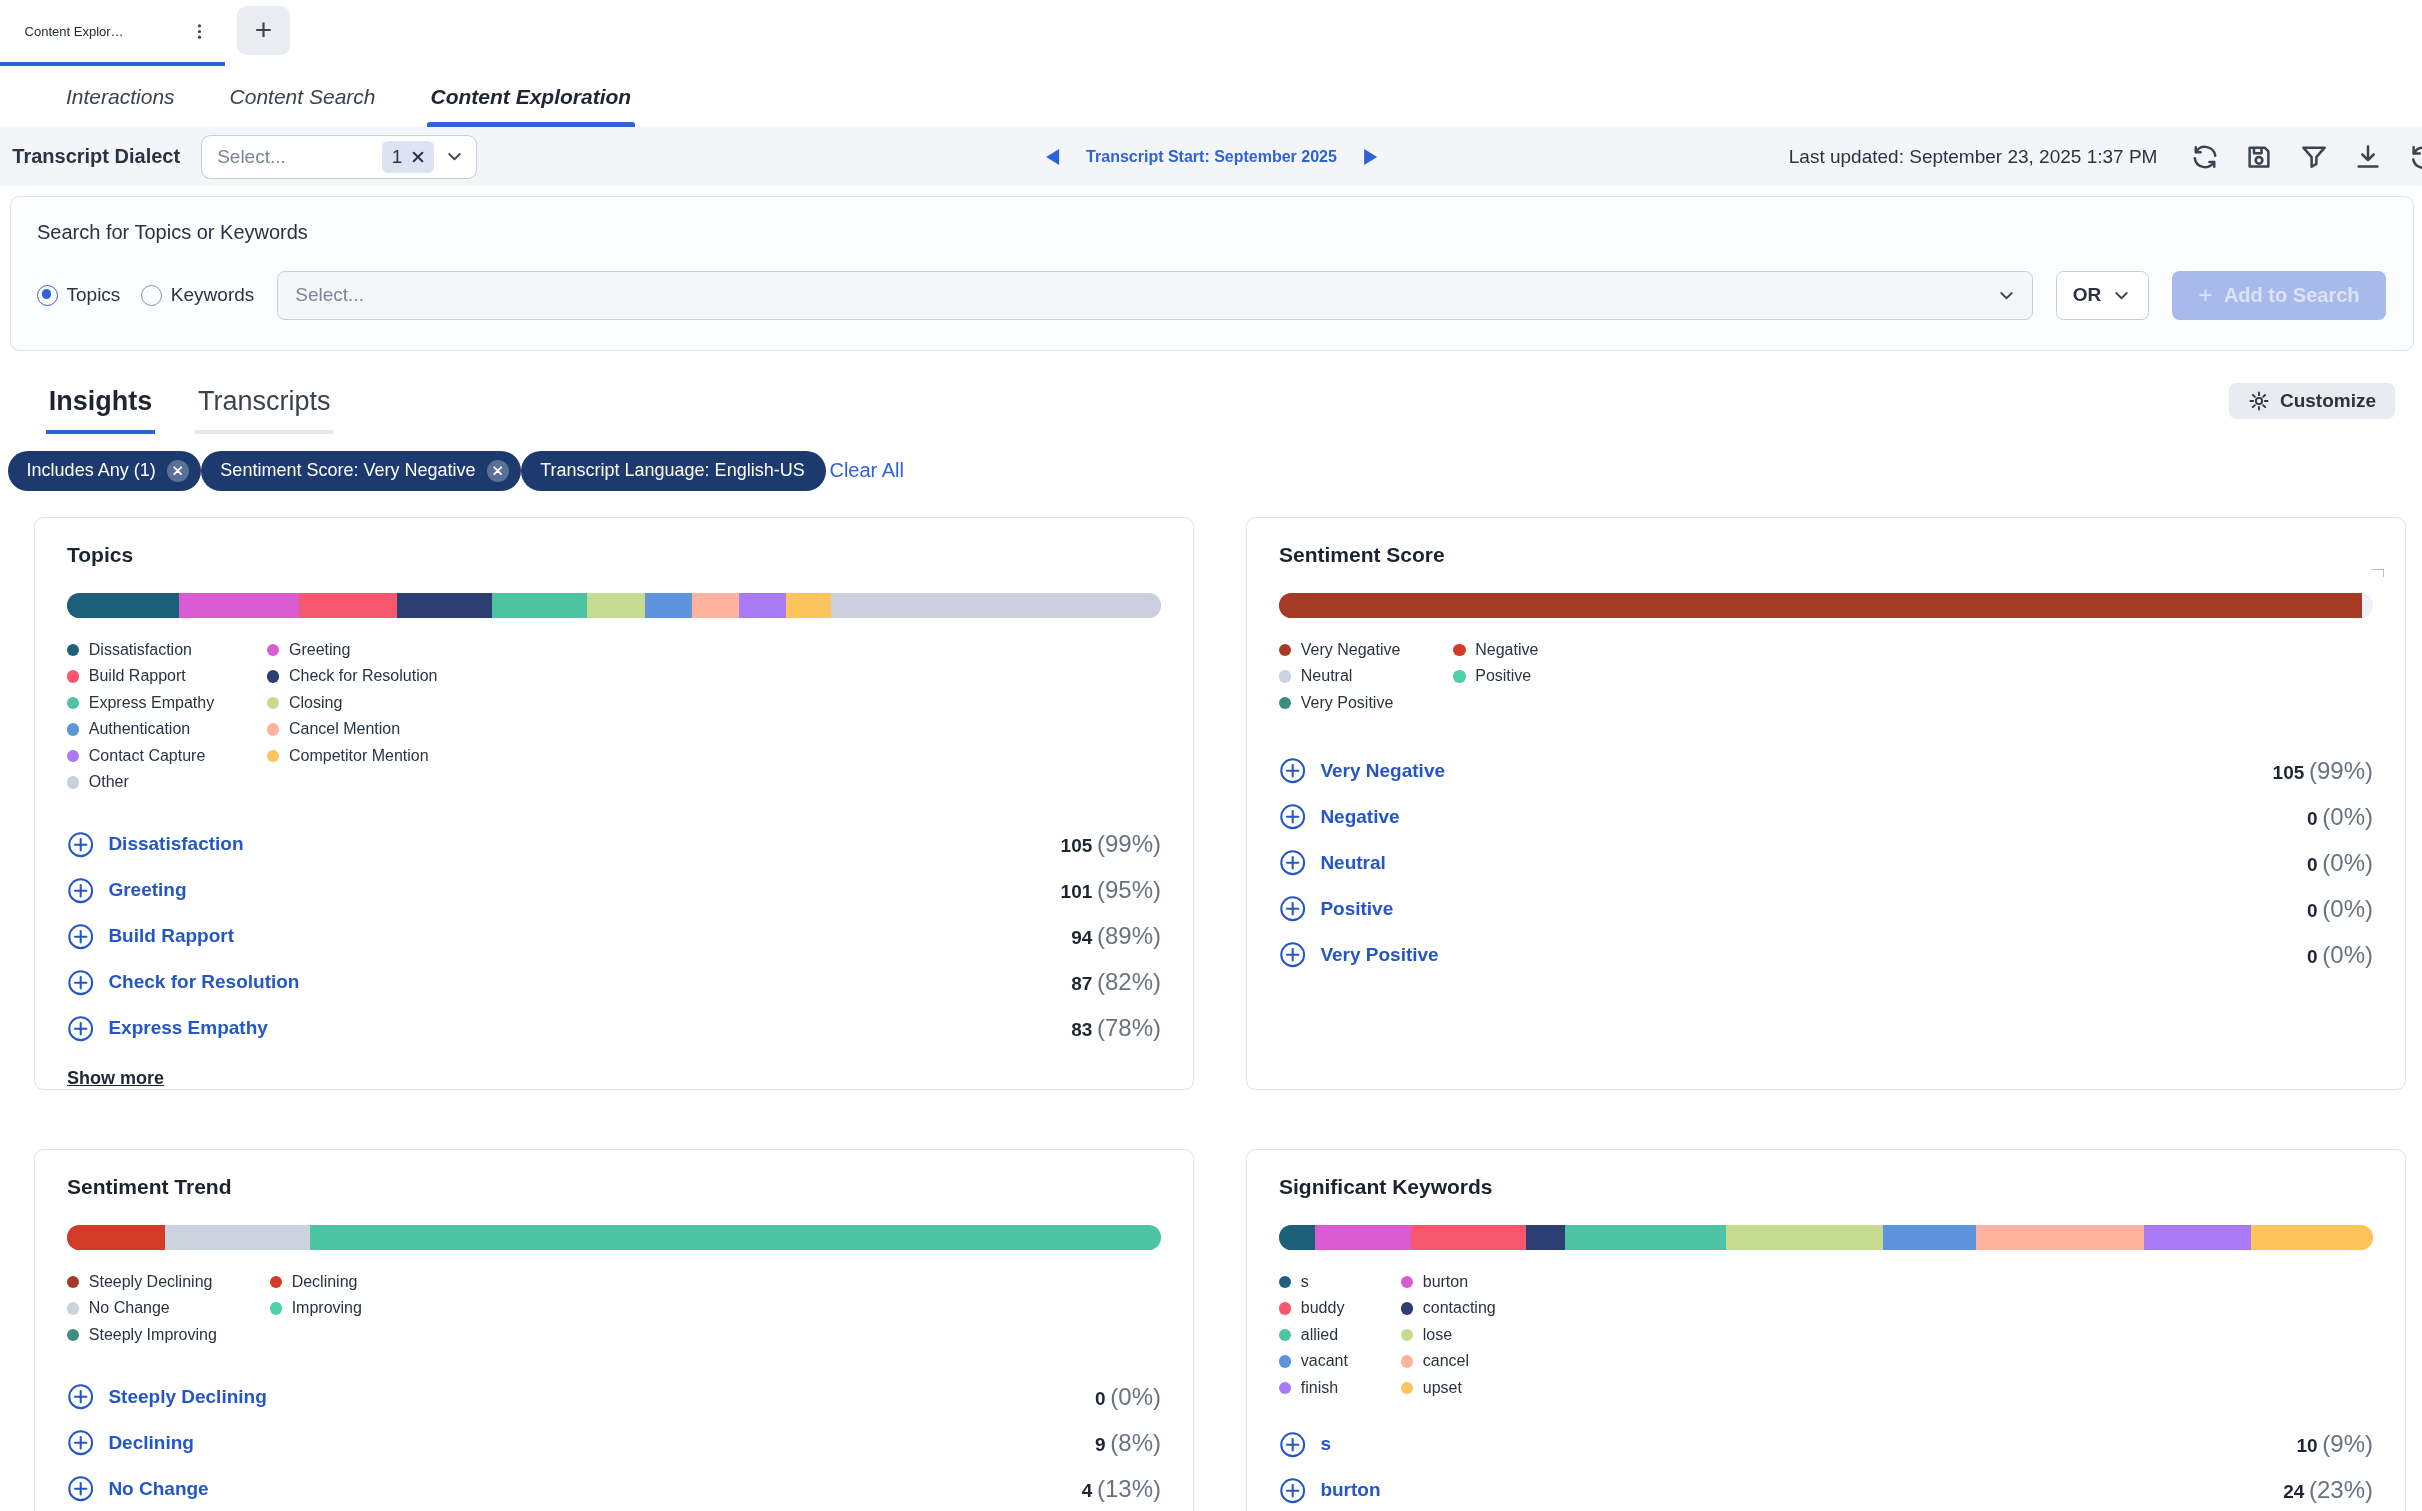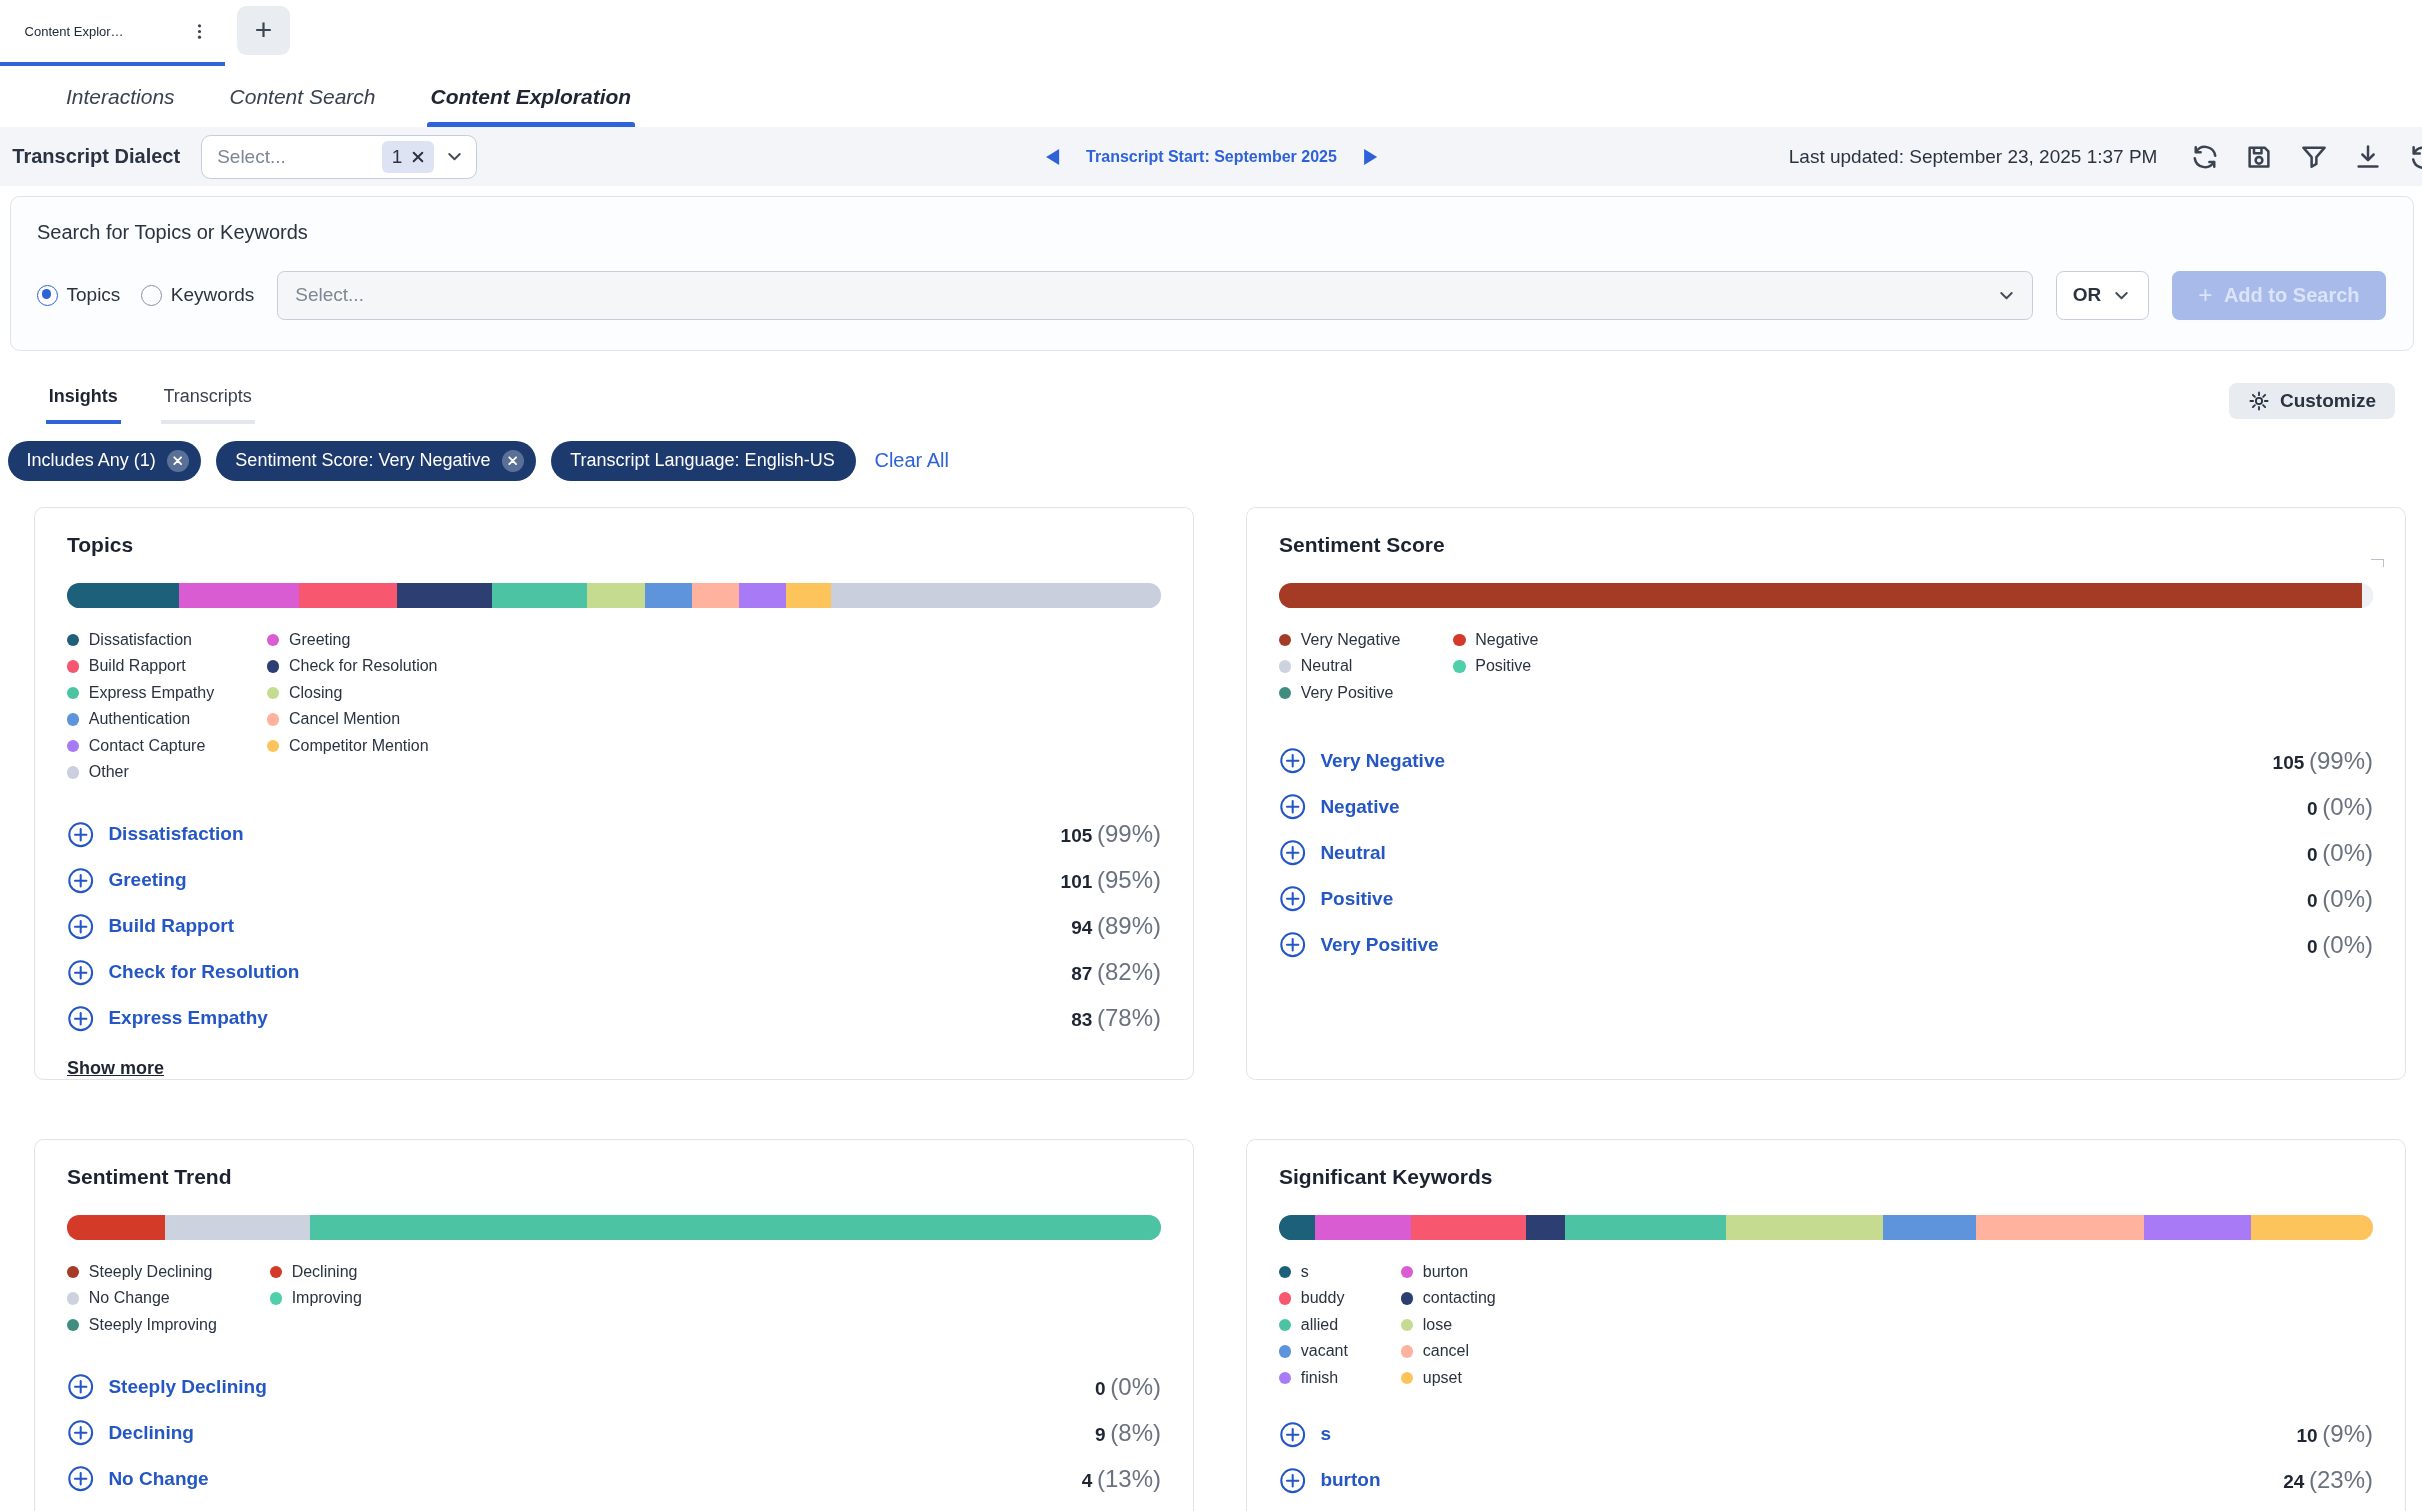--- a/index.html
+++ b/index.html
@@ -55,26 +55,26 @@
     display:flex; align-items:center; padding:0 15px 0 17px; color:#7d8694; font-size:19px; cursor:pointer; }
   .big-select .chev { margin-left:auto; }
   .or-select { width:93px; height:49px; background:#fff; border:0.9px solid #c6cdd8; border-radius:7.6px;
     display:flex; align-items:center; justify-content:center; gap:9.5px; font-size:19px; font-weight:bold; color:#2a3340; cursor:pointer; }
   .add-btn { height:49px; background:#a8bae9; border:none; border-radius:7.6px; color:#dbe3f8; font-size:20px; font-weight:bold;
     display:flex; align-items:center; gap:11.4px; padding:0 26.5px; font-family:inherit; }
   .add-plus { font-size:24.6px; font-weight:normal; }
   
   .insights-header { display:flex; align-items:flex-start; justify-content:space-between; margin:32px 28px 0 46px; }
   .view-tabs { display:flex; gap:40px; }
-  .vt { font-size:18px; color:#3a4250; padding:3.8px 2.8px 12.3px; border-bottom:4.7px solid #e3e6ec; cursor:pointer; }
+  .vt { font-size:27px; color:#3a4250; padding:3.8px 2.8px 12.3px; border-bottom:4.7px solid #e3e6ec; cursor:pointer; }
   .vt.active { font-weight:bold; color:#1f2633; border-bottom-color:#2e63d9; }
   .customize { height:36px; background:#e8ecf1; border:none; border-radius:7.6px; display:flex; align-items:center; gap:10.4px;
     padding:0 19px; font-size:19px; font-weight:bold; color:#2a3340; font-family:inherit; cursor:pointer; }
   .gear { width:22px; height:22px; }
-  .chips-row { display:flex; align-items:center; gap:15px; margin:17px 0 0 7.6px; }
+  .chips-row { display:flex; align-items:center; margin:17px 0 0 7.6px; }
   .chip { height:40px; border-radius:20px; background:#1d3a6e; color:#fff; font-size:18px;
     display:flex; align-items:center; gap:11.4px; padding:0 12.3px 0 19px; cursor:pointer; white-space:nowrap; }
   .chip.no-close { padding-right:21px; }
   .chip-x { width:22px; height:22px; border-radius:50%; background:rgba(255,255,255,.28); display:flex; align-items:center; justify-content:center; cursor:pointer; flex:none; }
   .clear-all { color:#2e62d9; font-size:20px; margin-left:3.8px; cursor:pointer; }
   
   .cards { display:grid; grid-template-columns:1fr 1fr; column-gap:52px; row-gap:59px; margin:26.5px 17px 0 34px; }
   .card { background:#fff; border:0.9px solid #dfe3e9; border-radius:9.5px; padding:24.6px 32px; position:relative; }
   .card.r1 { height:573px; }
   .card.r2 { height:530px; }

